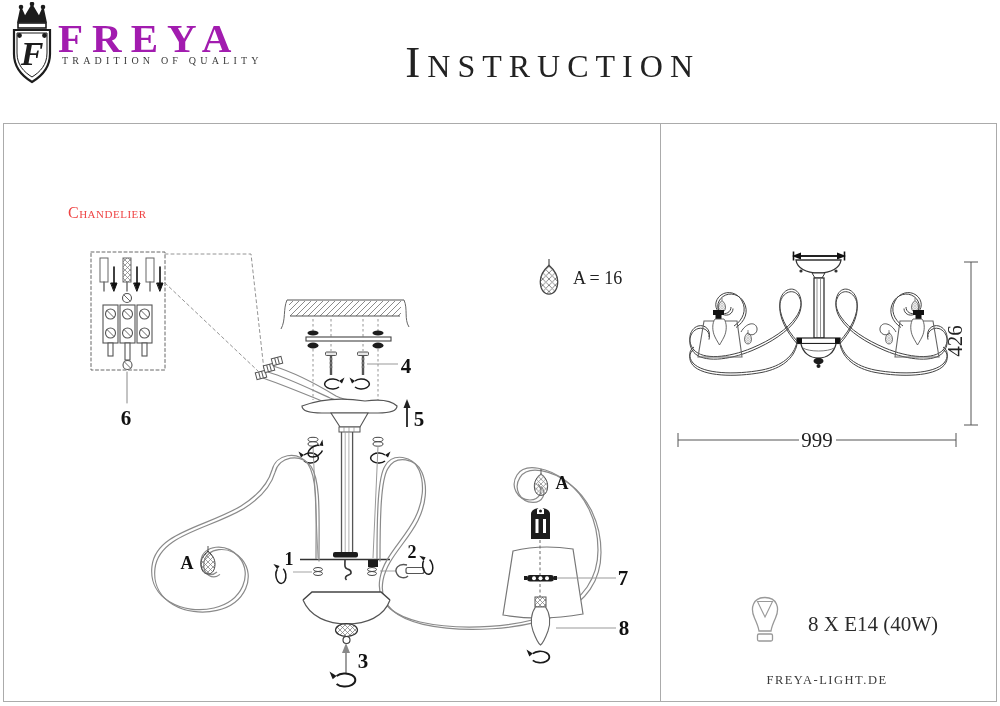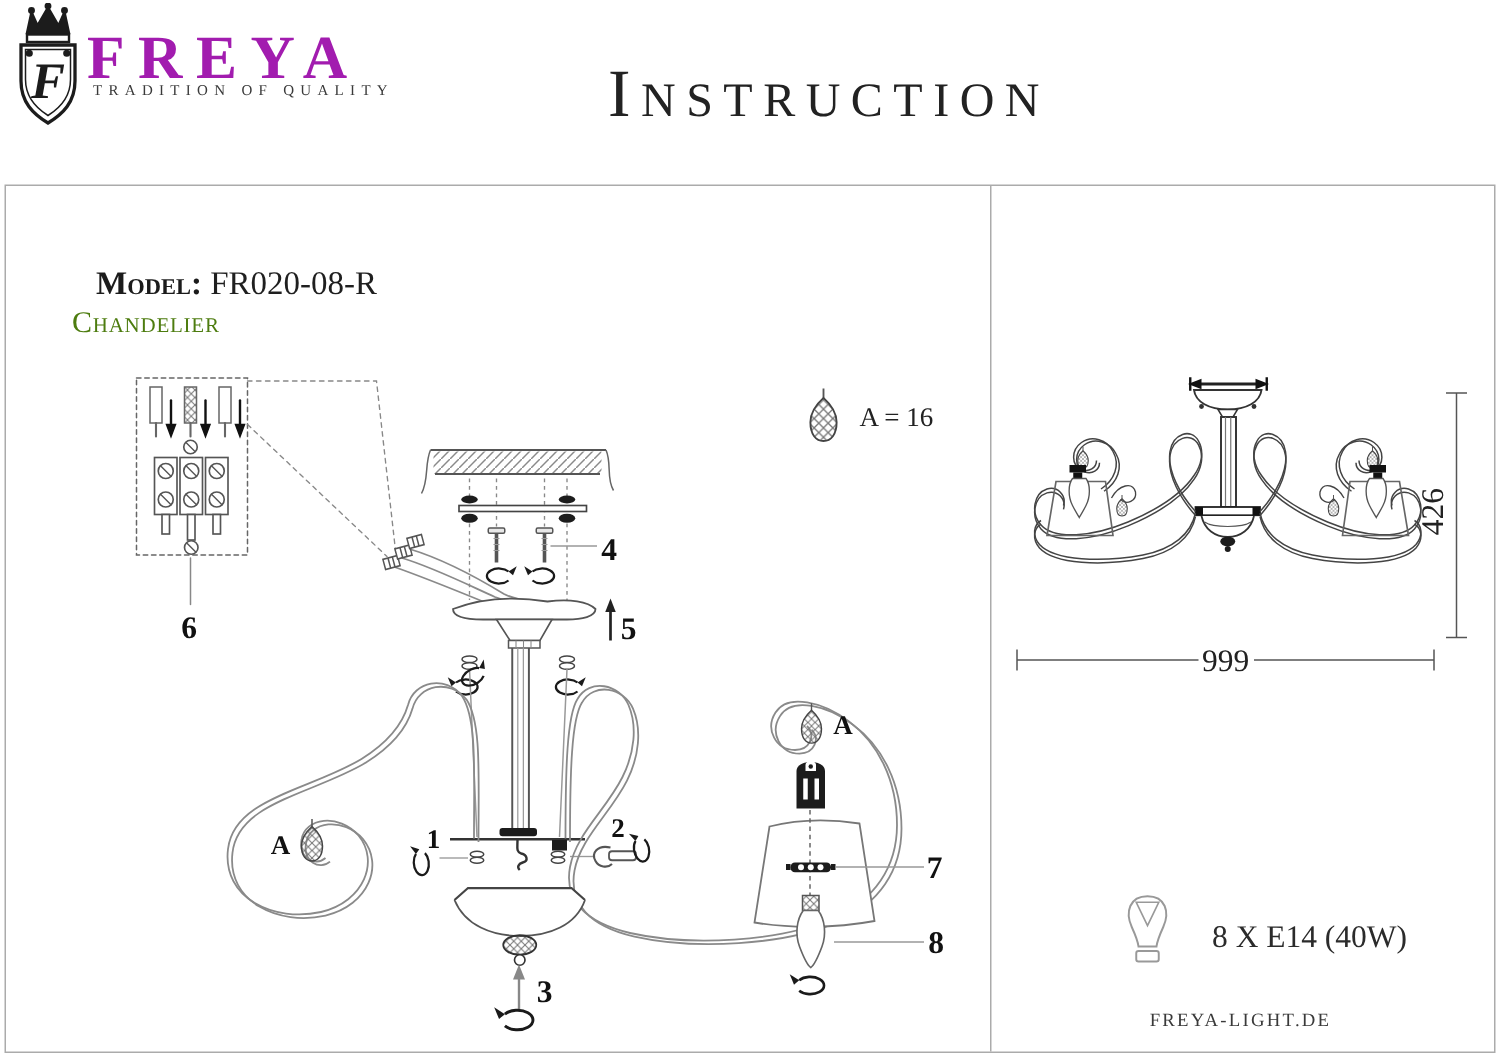--- a/index.html
+++ b/index.html
@@ -10,21 +10,21 @@
   .brand{left:58px;top:14px;font-size:41px;font-weight:bold;letter-spacing:9px;color:#a21caf;}
   .tagline{left:62px;top:55px;font-size:10px;letter-spacing:4.2px;color:#3a3a3a;}
   .title{left:300px;top:36px;width:400px;text-align:right;font-size:45px;
          font-variant:small-caps;letter-spacing:7px;color:#222;}
   
   .sheet{left:3px;top:123px;width:992px;height:577px;border:1px solid #ababab;}
   .divider{left:656px;top:0;width:1px;height:577px;background:#ababab;}
   .model-line{left:60px;top:52px;font-size:22px;}
   .model-label{font-weight:bold;font-variant:small-caps;}
   .model-value{color:#1f1f1f;}
-  .product-type{left:44px;top:80px;font-size:20px;font-variant:small-caps;color:#4d7c0f;letter-spacing:0.5px;}
+  .product-type{left:64px;top:80px;font-size:16px;font-variant:small-caps;color:#ef4444;letter-spacing:0.5px;}
   svg text{font-family:"Liberation Serif","DejaVu Serif",serif;}
   .callout{font-size:21px;font-weight:bold;fill:#111;}
   .callout-sm{font-size:18px;font-weight:bold;fill:#111;}
   .legend-text{font-size:18px;fill:#222;}
   .dim-text{font-size:21px;fill:#222;}
   .spec-text{font-size:21px;fill:#2b2b2b;}
   .site-text{font-size:12.5px;letter-spacing:1.5px;fill:#3a3a3a;}
 </style>
 </head>
 <body>
@@ -43,25 +43,20 @@
   </g>
   <text x="26" y="63" text-anchor="middle" font-size="34" font-style="italic" font-weight="bold" fill="#1c1c1c">F</text>
 </svg>
 <div class="abs brand">FREYA</div>
 <div class="abs tagline">TRADITION OF QUALITY</div>
 <div class="abs title">Instruction</div>
 
 <div class="abs sheet">
   <div class="abs divider"></div>
 
-  <div class="abs model-line">
-    <span class="model-label">Model:</span>
-    <span> </span>
-    <span class="model-value">FR020-08-R</span>
-  </div>
   <div class="abs product-type">Chandelier</div>
 
   <svg class="abs" style="left:0;top:0" width="656" height="577" viewBox="4 124 656 577">
     <defs>
       <pattern id="xhL" width="5" height="5" patternUnits="userSpaceOnUse">
         <path d="M0,5 L5,0 M0,0 L5,5" stroke="#777" stroke-width="0.7"></path>
       </pattern>
       <pattern id="dhL" width="6" height="6" patternUnits="userSpaceOnUse">
         <path d="M-1,7 L7,-1" stroke="#8a8a8a" stroke-width="1"></path>
       </pattern>

